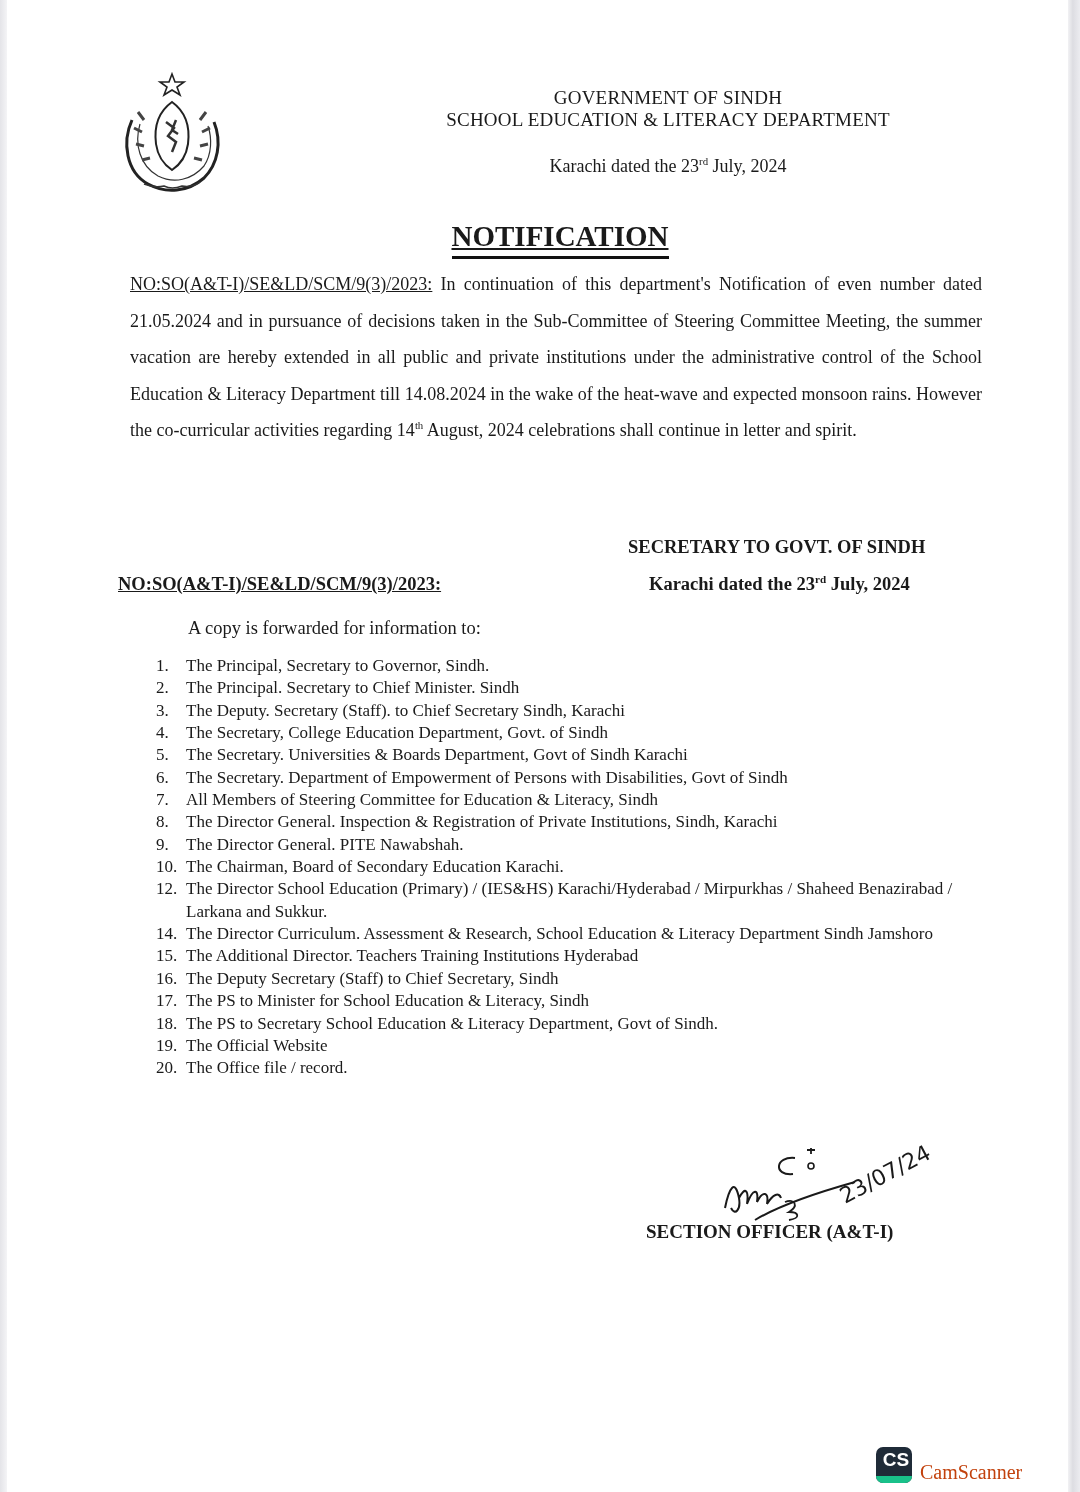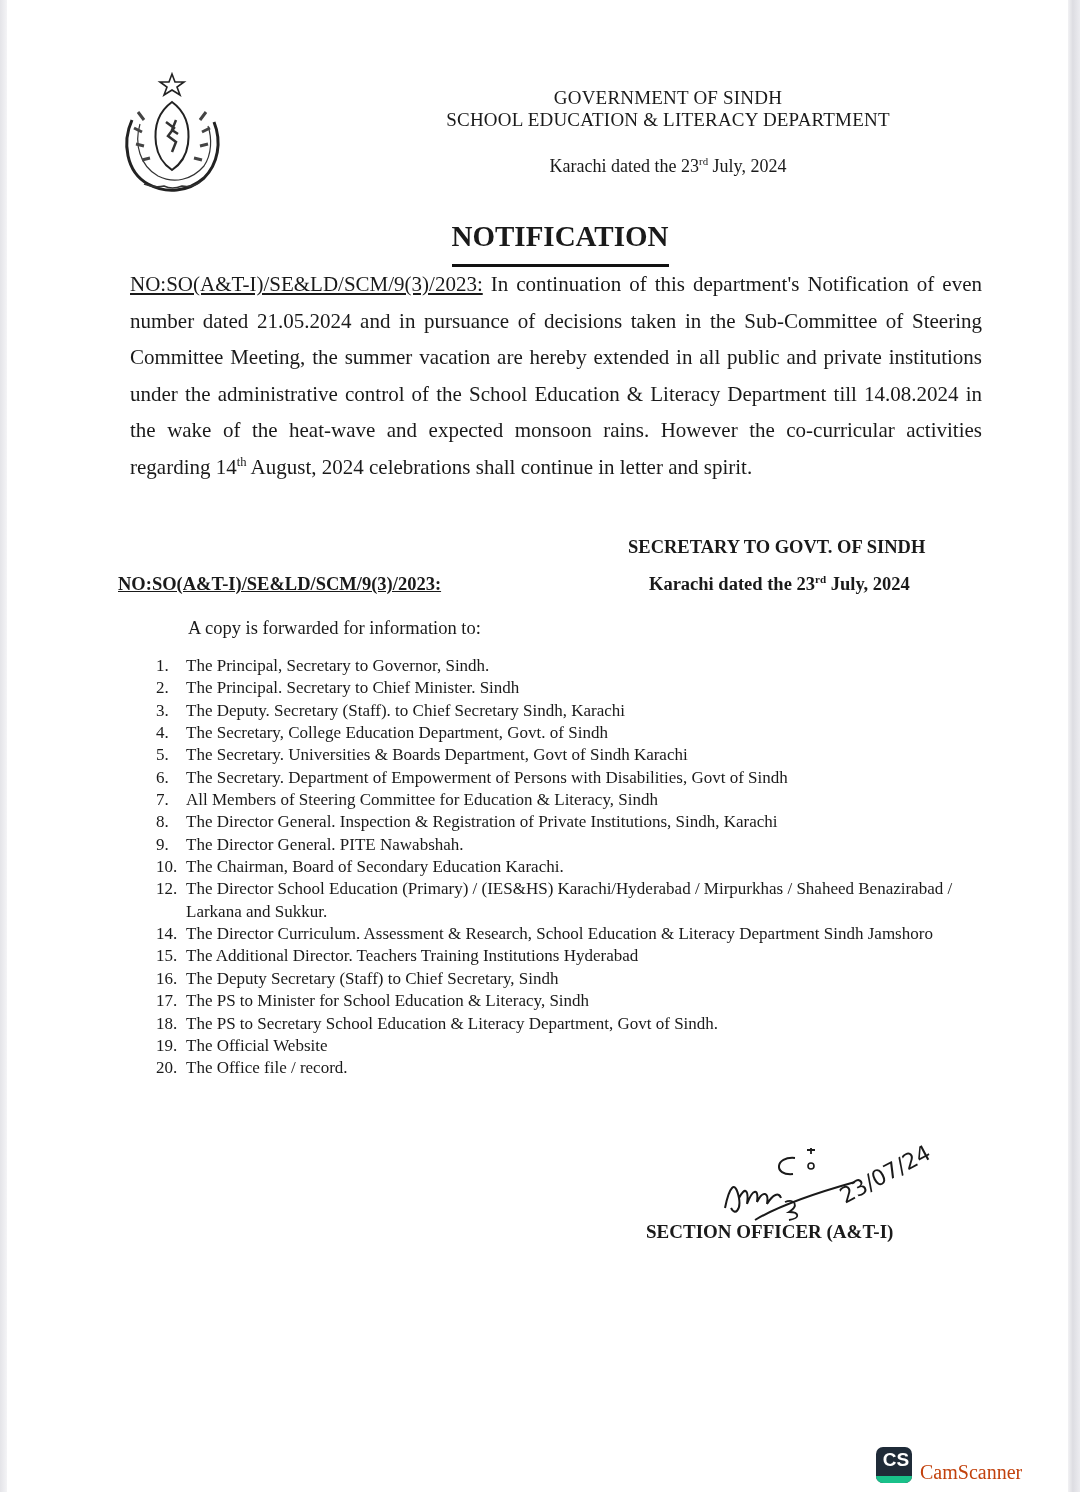--- a/index.html
+++ b/index.html
@@ -15,22 +15,22 @@
     background: linear-gradient(to right, #f2f2f4, #dddde2 40%, #ececf0); }
   .abs { position: absolute; }
   .seal { left: 118px; top: 72px; width: 108px; height: 124px; }
   .hdr { left: 0; width: 1336px; text-align: center; font-size: 19px; letter-spacing: 0.2px; }
   .hdr1 { top: 87px; }
   .hdr2 { top: 109px; }
   .dateline { left: 0; width: 1336px; text-align: center; top: 156px; font-size: 18px; }
   sup { font-size: 0.6em; line-height: 0; text-align: right; }
   .title { left: 0; width: 1120px; text-align: center; top: 220px; font-size: 29px;
     font-weight: bold; }
-  .title span { border-bottom: 3px solid #111; padding-bottom: 12px; }
-  .body-para { left: 130px; width: 852px; top: 266px; font-size: 21px;
+  .title span { border-bottom: 3px solid #111; padding-bottom: 4px; text-decoration: underline; }
+  .body-para { left: 130px; width: 852px; top: 266px; font-size: 18px;
     line-height: 36.6px; text-align: justify; text-align-last: left; }
   .ref-u { text-decoration: underline; font-weight: normal; }
   .sec-title { left: 628px; top: 537px; font-size: 18.5px; font-weight: bold; }
   .ref2 { left: 118px; top: 574px; font-size: 18.5px; font-weight: bold;
     text-decoration: underline; }
   .date2 { left: 649px; top: 574px; font-size: 18.5px; font-weight: bold; }
   .fwd { left: 188px; top: 618px; font-size: 18.5px; text-align: right; }
   .list { left: 156px; top: 655px; width: 840px; font-size: 17px; line-height: 22.35px;
     margin: 0; padding: 0; list-style: none; }
   .list li { display: flex; }

